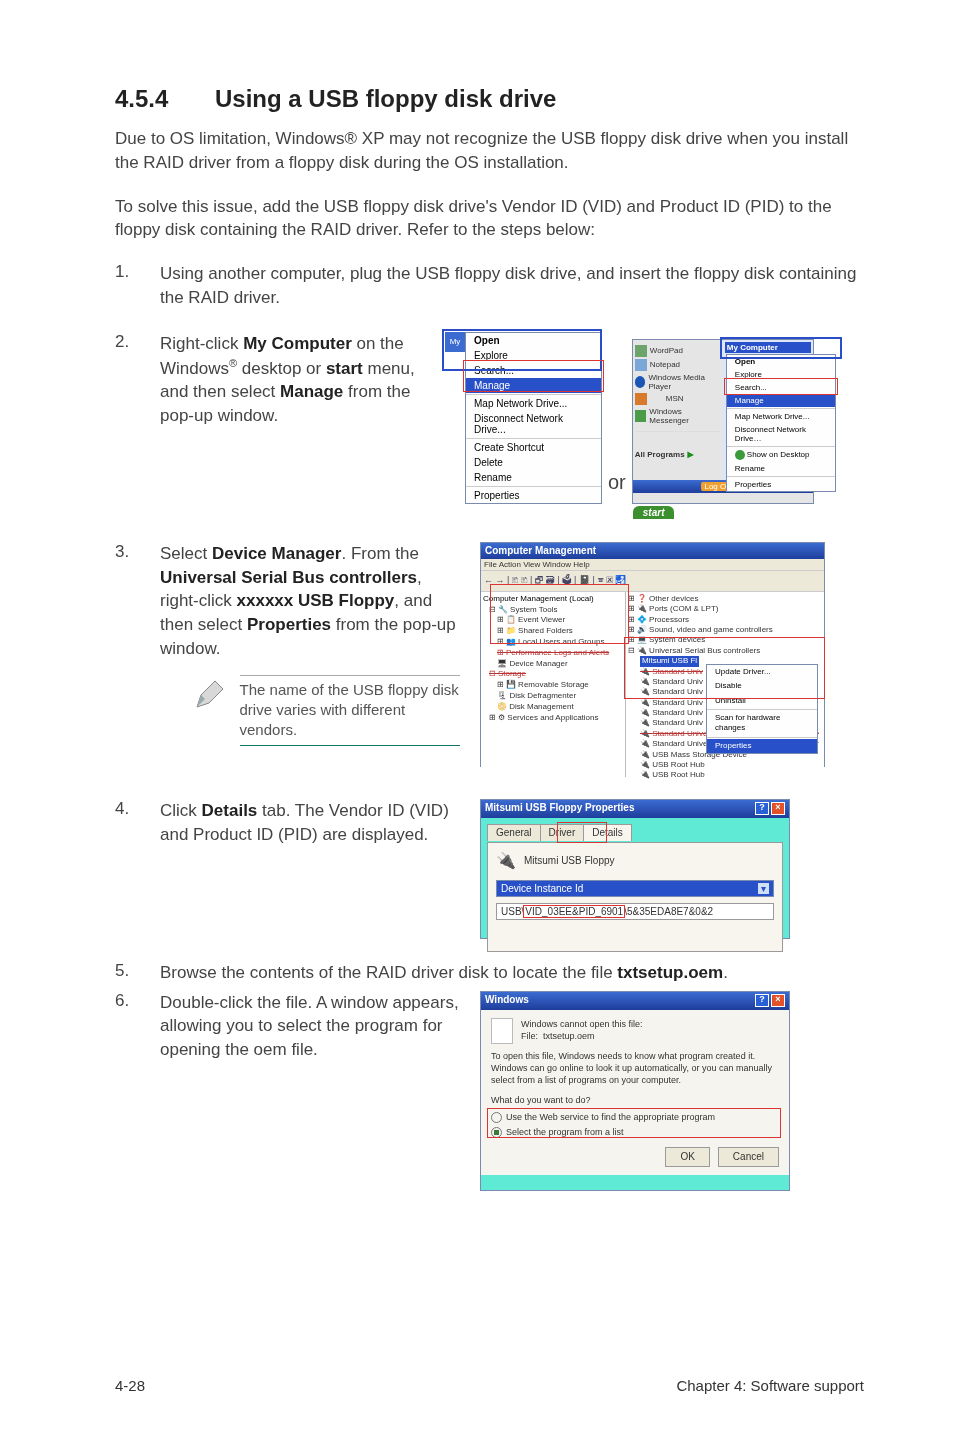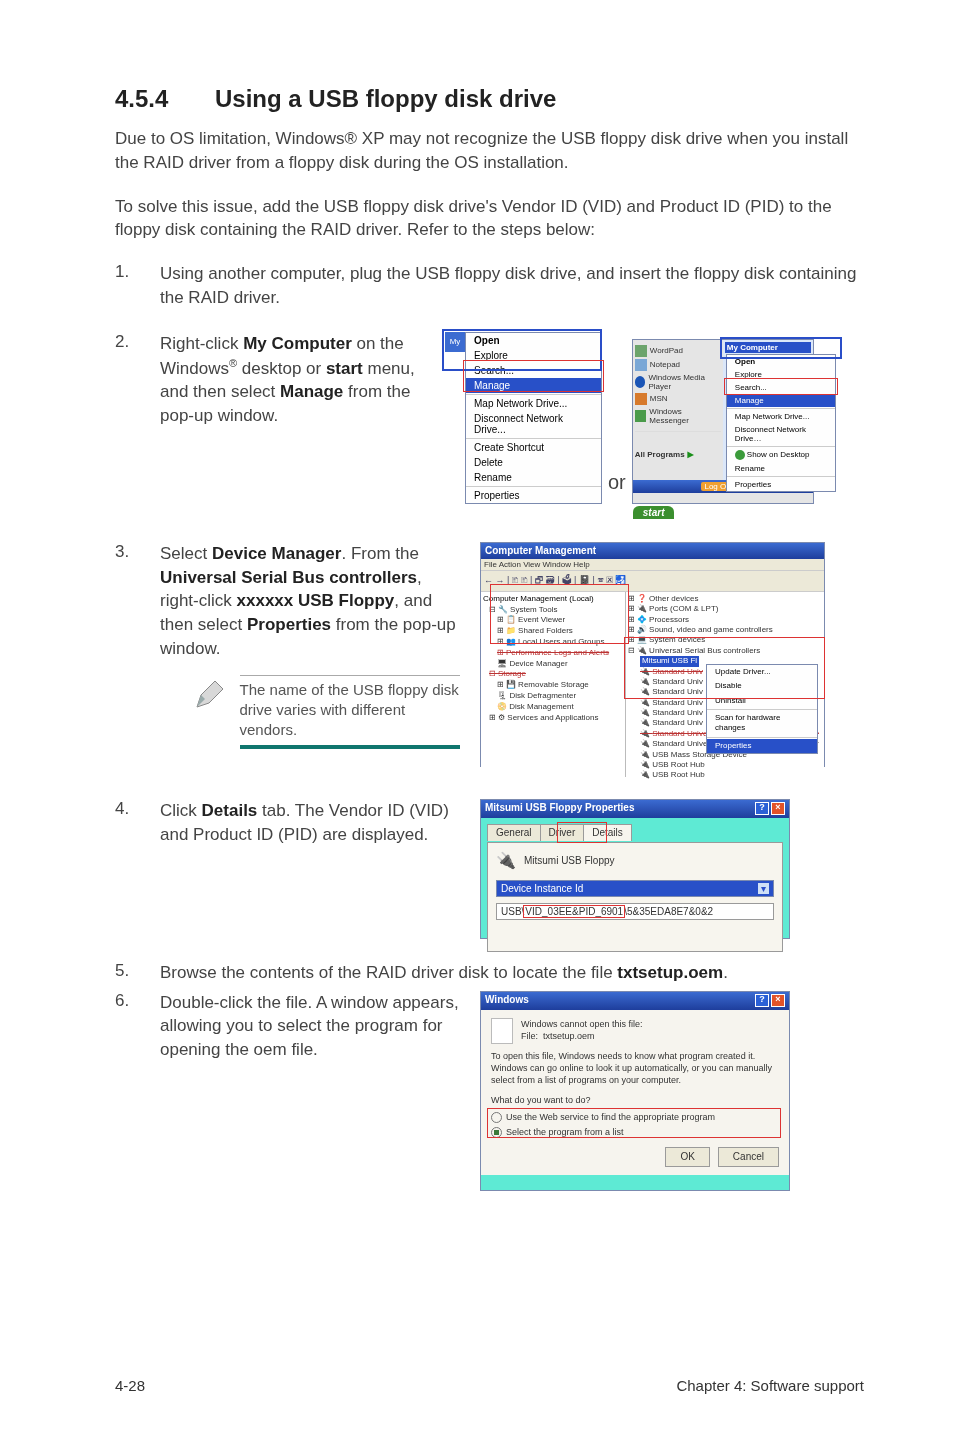--- a/index.html
+++ b/index.html
@@ -64,21 +64,21 @@
   }
   .note-icon {
     width: 40px;
     height: 40px;
     display: inline-flex;
     align-items: center;
     justify-content: center;
   }
   .note-text {
     border-top: 1px solid #aaa;
-    border-bottom: 4px solid #0f766e;
+    border-bottom: 1px solid #0f766e;
     padding: 4px 0;
     font-size: 15px;
     line-height: 1.35;
     color: #555;
     width: 235px;
   }
   .footer {
     position: absolute;
     left: 115px;
     right: 90px;
@@ -187,21 +187,21 @@
                   <span>WordPad</span>
                 </div>
               <div style="display:flex;align-items:center;gap:3px;margin:2px 0;">
                   <span style="width:12px;height:12px;background:#7aa7d6;display:inline-block;"></span>
                   <span>Notepad</span>
                 </div>
               <div style="display:flex;align-items:center;gap:3px;margin:2px 0;">
                   <span style="width:12px;height:12px;border-radius:50%;background:#1b55b6;display:inline-block;"></span>
                   <span>Windows Media Player</span>
                 </div>
-              <div style="display:flex;align-items:center;gap:3px;margin:2px 0;">
+              <div style="display:flex;align-items:center;gap:19px;margin:2px 0;">
                   <span style="width:12px;height:12px;background:#d77a2c;display:inline-block;"></span>
                   <span>MSN</span>
                 </div>
               <div style="display:flex;align-items:center;gap:3px;margin:2px 0;">
                   <span style="width:12px;height:12px;background:#4b9b4b;display:inline-block;"></span>
                   <span>Windows Messenger</span>
                 </div>
               <div style="border-top:1px solid #ddd;margin-top:6px;padding-top:18px;font-weight:bold;display:flex;align-items:center;gap:3px;">
                   <span>All Programs</span>
                   <span style="color:#1a8f1a;">▶</span>

